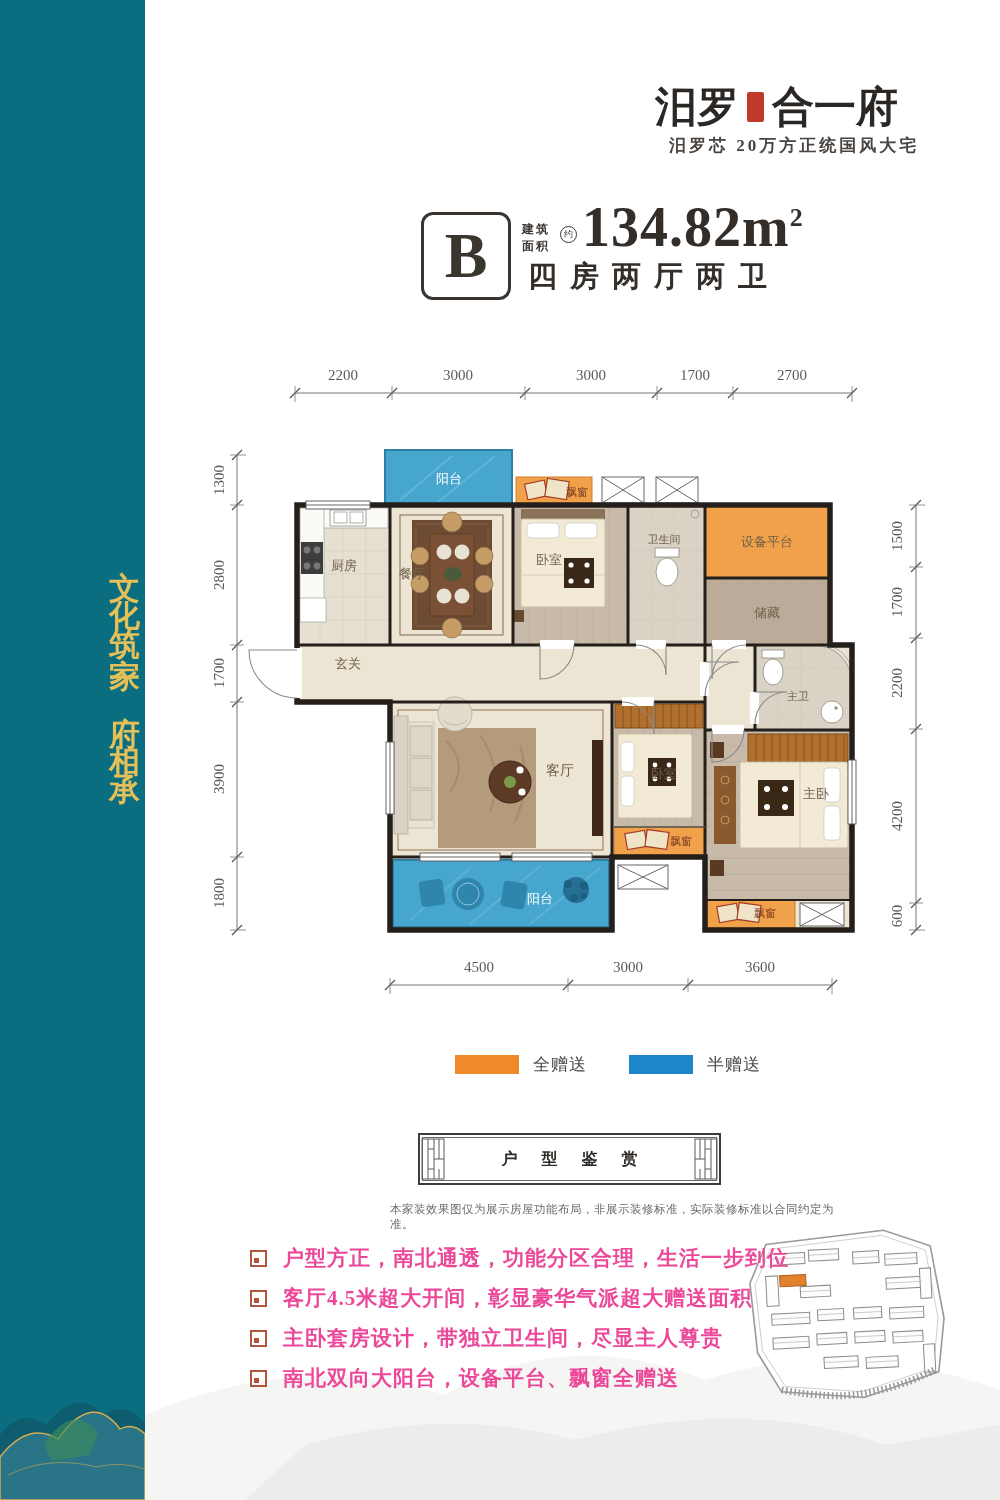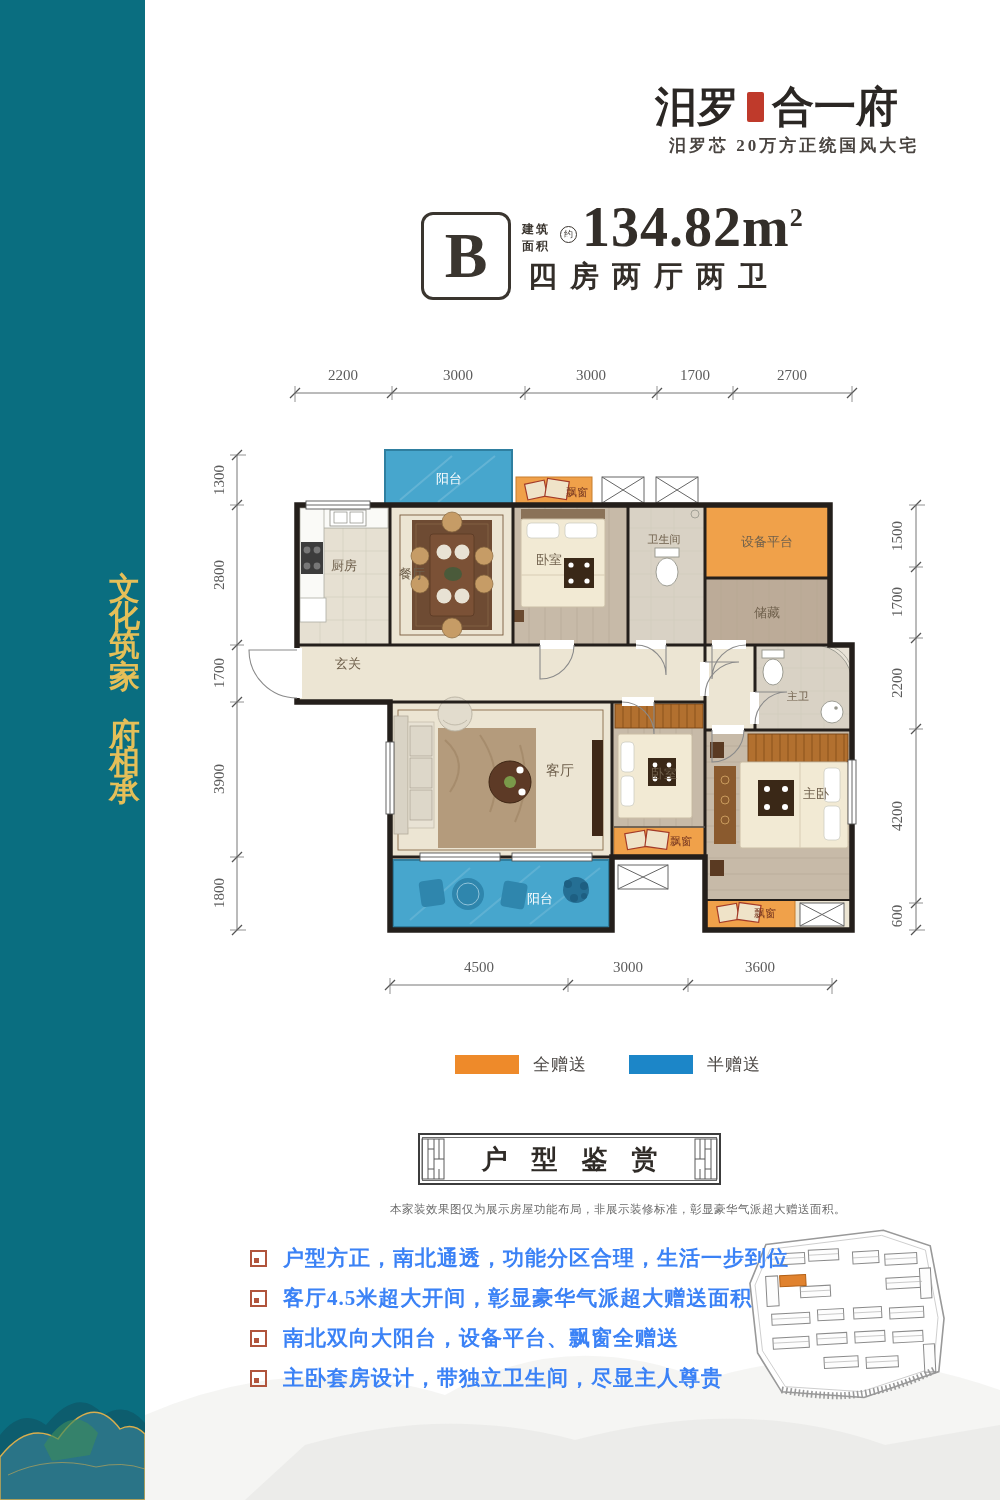--- a/index.html
+++ b/index.html
@@ -34,28 +34,28 @@
   .layoutline{position:absolute;left:528px;top:257px;font-family:"Liberation Serif","DejaVu Serif",serif;
         font-weight:bold;font-size:29px;color:#332e29;letter-spacing:13px;}
   
   .legend{position:absolute;left:455px;top:1053px;display:flex;align-items:center;gap:14px;}
   .legend .sw{width:64px;height:19px;}
   .legend .lab{font-size:17px;color:#4a4643;margin-right:28px;letter-spacing:1px;}
   
   .banner{position:absolute;left:418px;top:1133px;width:299px;height:48px;border:2px solid #3c3c3c;
         box-shadow:inset 0 0 0 2px #fff,inset 0 0 0 3px #6a6a6a;display:flex;align-items:center;}
   .banner .mid{flex:1;text-align:center;font-family:"Liberation Serif","DejaVu Serif",serif;
-        font-weight:bold;font-size:26px;color:#2f2b27;letter-spacing:24px;padding-left:24px;}
+        font-weight:bold;font-size:16px;color:#2f2b27;letter-spacing:24px;padding-left:24px;}
   .banner svg{display:block;}
   .disclaimer{position:absolute;left:390px;top:1190px;width:460px;font-size:11.5px;color:#6a6a6a;letter-spacing:.5px;}
   
   .features{position:absolute;left:250px;top:1238px;margin:0;padding:0;list-style:none;z-index:3;}
   .features li{display:flex;align-items:center;height:40px;
         font-family:"Liberation Serif","DejaVu Serif",serif;font-weight:bold;
-        font-size:21px;color:#3b82f6;letter-spacing:1px;}
+        font-size:21px;color:#ec4899;letter-spacing:1px;}
   .fi{width:13px;height:13px;border:2px solid #b0543c;margin-right:16px;position:relative;flex:0 0 auto;}
   .fi::after{content:"";position:absolute;left:2px;bottom:2px;width:5px;height:5px;background:#b0543c;}
   
   .planwrap{position:absolute;left:200px;top:345px;z-index:2;}
   .siteplan{position:absolute;left:738px;top:1228px;z-index:2;}
   .bgmounts{position:absolute;left:145px;top:1255px;z-index:1;}
   .sidemount{position:absolute;left:0;bottom:0;z-index:2;}
   text{font-family:"Liberation Serif","DejaVu Serif",serif;}
   .dimt{font-size:15px;fill:#5c5c5c;}
   .rlab{font-size:13px;fill:#6f604c;}
@@ -423,38 +423,38 @@
       </g>
     </svg>
     <span class="mid">户型鉴赏</span>
     <svg width="26" height="44" viewBox="0 0 26 44">
       <g stroke="#5a5a5a" stroke-width="1" fill="none">
         <rect x="2" y="2" width="22" height="40"></rect>
         <path d="M12,2 V42 M18,2 V42 M12,12 H18 M2,22 H12 M12,32 H18 M7,2 V22 M7,32 V42"></path>
       </g>
     </svg>
   </div>
-  <p class="disclaimer">本家装效果图仅为展示房屋功能布局，非展示装修标准，彰显豪华气派超大赠送面积。</p>
+  <p class="disclaimer">本家装效果图仅为展示房屋功能布局，非展示装修标准，实际装修标准以合同约定为准。</p>
 
   <ul class="features">
     <li>
         <span class="fi"></span>
         <span>户型方正，南北通透，功能分区合理，生活一步到位</span>
       </li>
     <li>
         <span class="fi"></span>
         <span>客厅4.5米超大开间，彰显豪华气派超大赠送面积</span>
       </li>
     <li>
         <span class="fi"></span>
-        <span>南北双向大阳台，设备平台、飘窗全赠送</span>
+        <span>主卧套房设计，带独立卫生间，尽显主人尊贵</span>
       </li>
     <li>
         <span class="fi"></span>
-        <span>主卧套房设计，带独立卫生间，尽显主人尊贵</span>
+        <span>南北双向大阳台，设备平台、飘窗全赠送</span>
       </li>
   </ul>
 
   <svg class="siteplan" width="230" height="185" viewBox="0 0 230 185">
     <g transform="rotate(-3 115 92)">
       <path d="M32,12 L150,4 L196,22 L206,95 L198,148 L122,170 L40,160 L18,120 L14,50 Z" fill="#ffffff" stroke="#999999" stroke-width="1.6"></path>
       <path d="M36,17 L148,9 L191,26 L200,94 L193,144 L120,164 L44,155 L23,118 L19,52 Z" fill="none" stroke="#bbbbbb" stroke-width="0.7"></path>
       <g fill="#fdfdfd" stroke="#8a8a8a" stroke-width="1">
         <rect x="36" y="22" width="34" height="11"></rect>
           <rect x="74" y="20" width="30" height="11"></rect>

